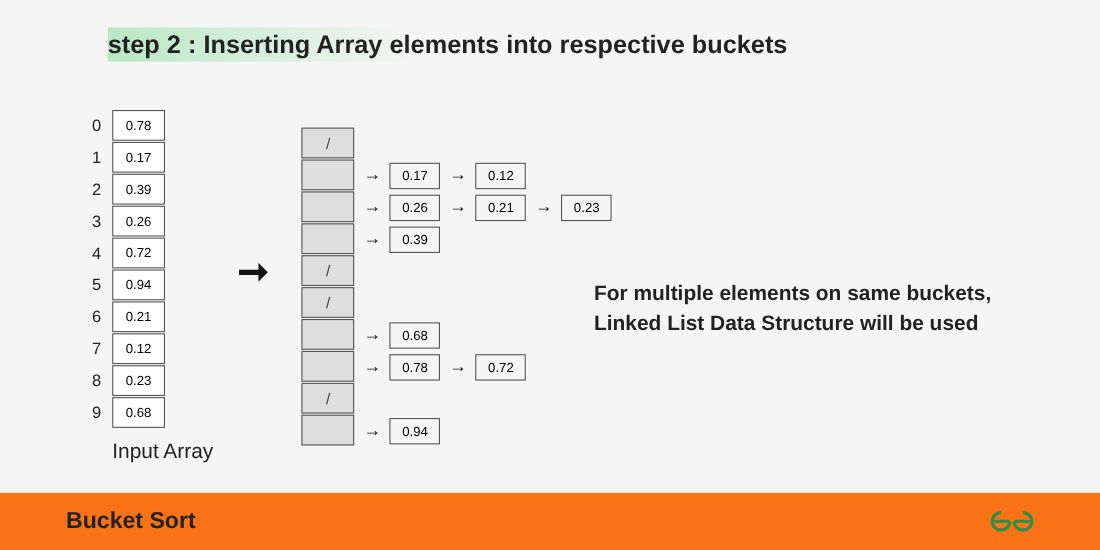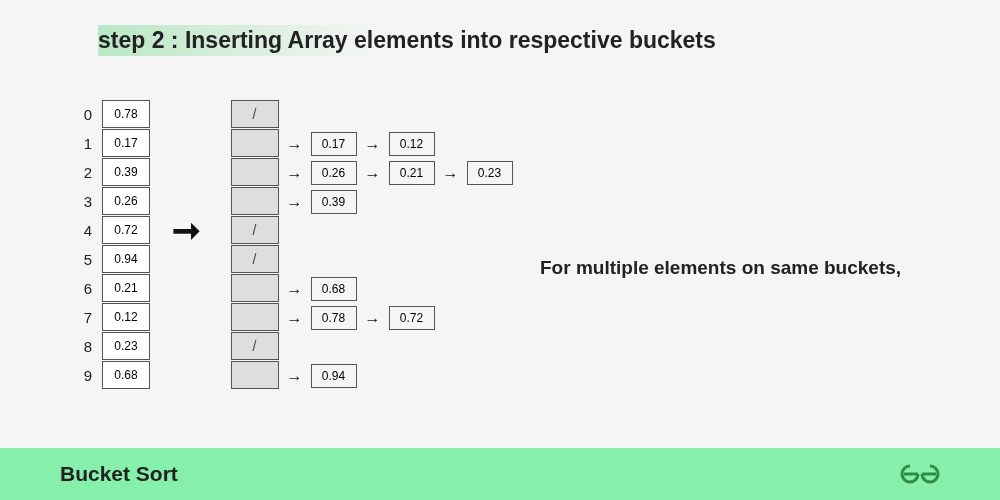--- a/index.html
+++ b/index.html
@@ -111,21 +111,21 @@
     color: #222;
     line-height: 1.4;
     max-width: 430px;
   }
   .footer {
     position: absolute;
     bottom: 0;
     left: 0;
     right: 0;
     height: 52px;
-    background: #86efac;
+    background: #f97316;
     display: flex;
     align-items: center;
     padding: 0 60px;
     justify-content: space-between;
   }
   .footer-title {
     font-size: 21px;
     font-weight: 700;
     color: #222;
   }
@@ -177,20 +177,21 @@
         </div>
         <div class="row-line">
           <span class="idx">8</span>
           <div class="cell">0.23</div>
         </div>
         <div class="row-line">
           <span class="idx">9</span>
           <div class="cell">0.68</div>
         </div>
       </div>
+    <div class="col-label" style="margin-left:32px;">Input Array</div>
   </div>
 
   <span class="big-arrow">➞</span>
 
   <div class="column">
     <div id="bucket-rows">
         <div class="row-line">
           <div class="bcell">/</div>
           <div class="chain"></div>
         </div>
@@ -256,20 +257,21 @@
             <div class="node">0.94</div>
           </div>
         </div>
       </div>
   </div>
 
 </div>
 
 <div class="expl">
   <span>For multiple elements on same buckets,</span><br>
+  <span>Linked List Data Structure will be used</span>
 </div>
 
 <div class="footer">
   <span class="footer-title">Bucket Sort</span>
   <svg class="logo" viewBox="0 0 80 40">
     <g fill="none" stroke="#2f8d46" stroke-width="6">
       <path d="M36 20 A16 16 0 1 1 20 4"></path>
       <path d="M44 20 A16 16 0 1 0 60 4"></path>
       <line x1="8" y1="20" x2="36" y2="20"></line>
       <line x1="44" y1="20" x2="72" y2="20"></line>

